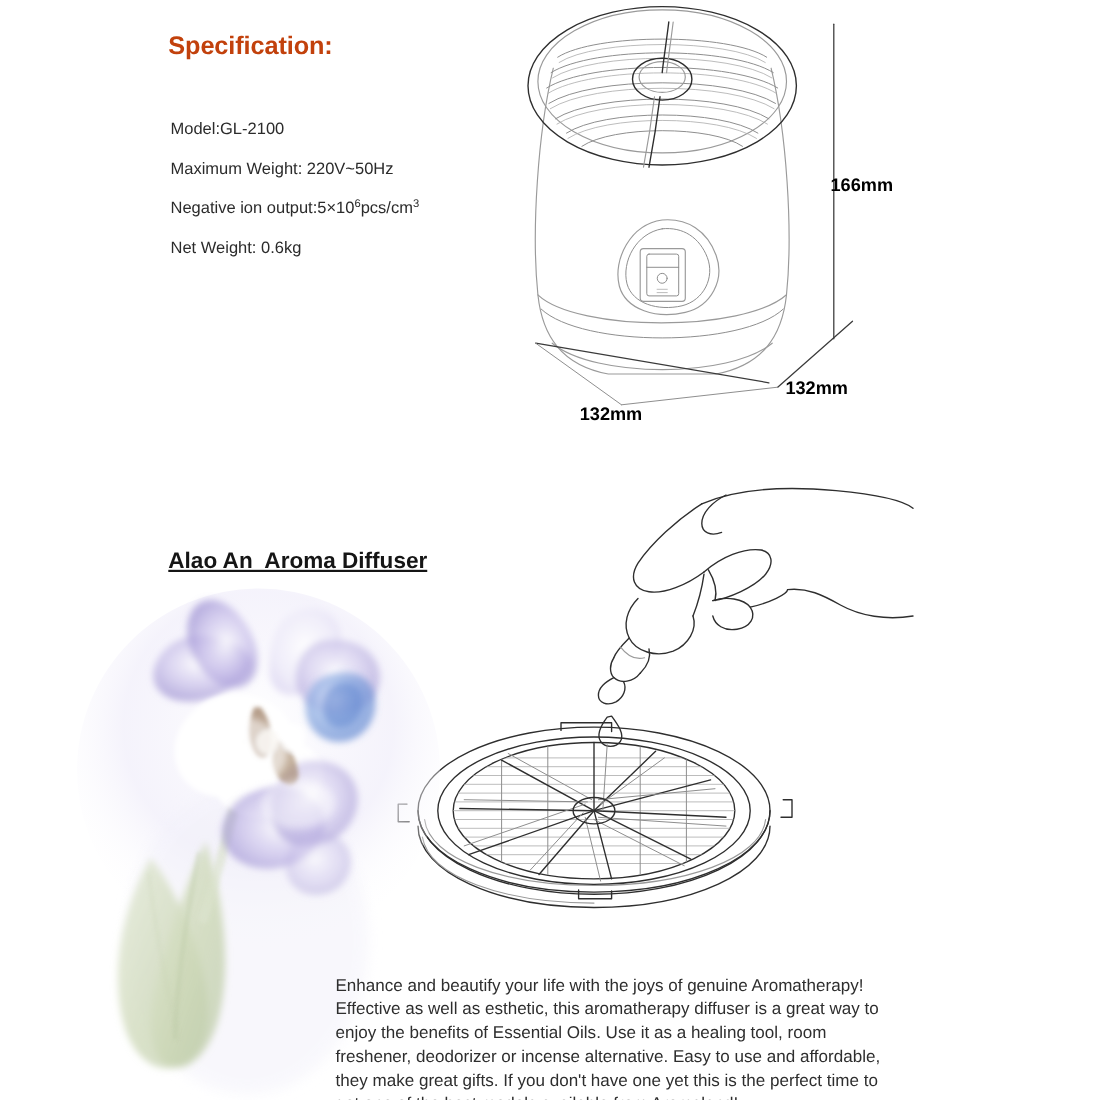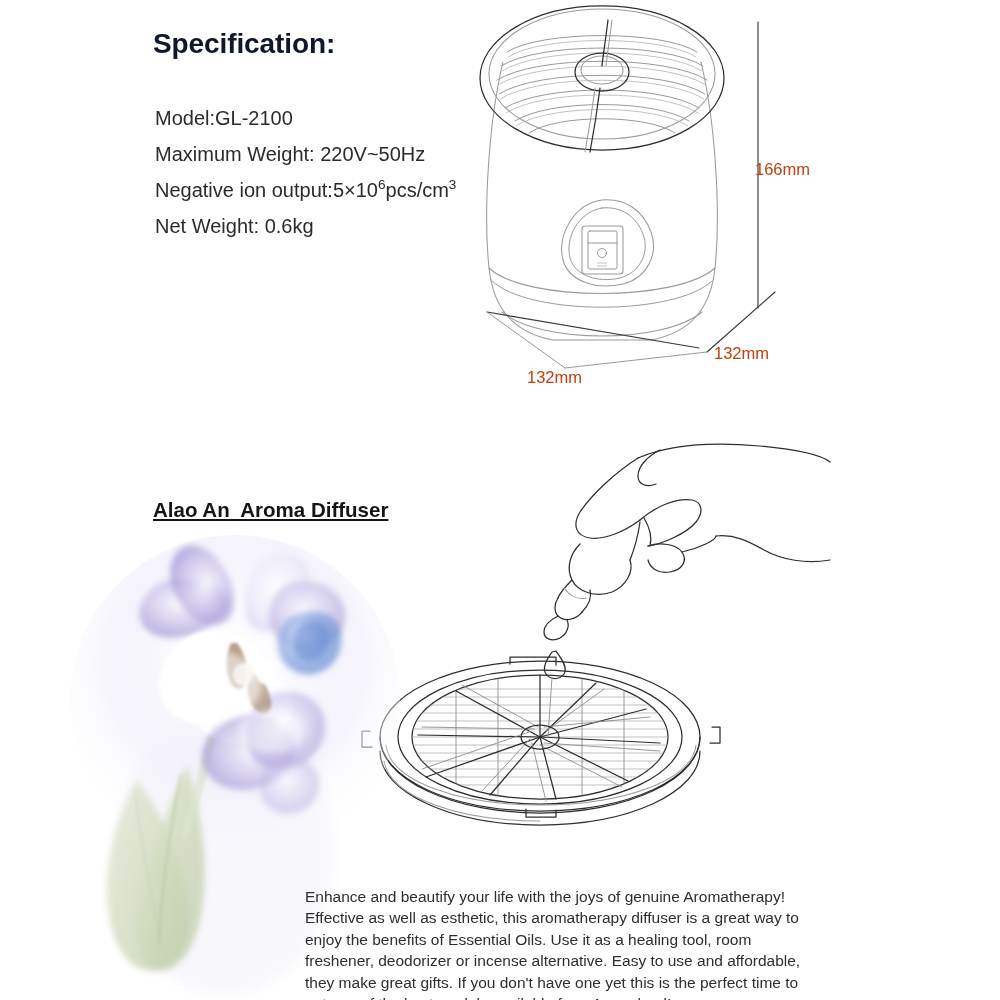--- a/index.html
+++ b/index.html
@@ -18,37 +18,37 @@
     height: 1000px;
     background: #ffffff;
     overflow: hidden;
   }
 
   
   #spec-heading {
     position: absolute;
     left: 153px;
     top: 28px;
-    font-size: 28px;
+    font-size: 23px;
     font-weight: bold;
-    color: #0f172a;
+    color: #c2410c;
     letter-spacing: -0.1px;
     white-space: nowrap;
   }
   #spec-list {
     position: absolute;
     left: 155px;
     top: 100px;
     width: 420px;
     list-style: none;
     margin: 0;
     padding: 0;
   }
   #spec-list li {
-    font-size: 20px;
+    font-size: 15px;
     line-height: 36px;
     color: #2b2b2b;
     white-space: nowrap;
   }
   #spec-list li sup {
     font-size: 0.68em;
     vertical-align: super;
     line-height: 0;
   }
 
@@ -61,22 +61,23 @@
     font-weight: bold;
     color: #151515;
     white-space: pre;
     text-decoration: underline;
   }
 
   
   .dim-label {
     position: absolute;
     font-size: 16.5px;
-    color: #c2410c;
+    color: #000000;
     white-space: nowrap;
+    font-weight: bold;
   }
   #dim-height-label { left: 755px; top: 160px; }
   #dim-depth-label  { left: 714px; top: 344px; }
   #dim-width-label  { left: 527px; top: 368px; }
 
   
   .illus {
     position: absolute;
   }
   #diffuser-illustration { left: 445px; top: 0px;   width: 330px; height: 400px; }

